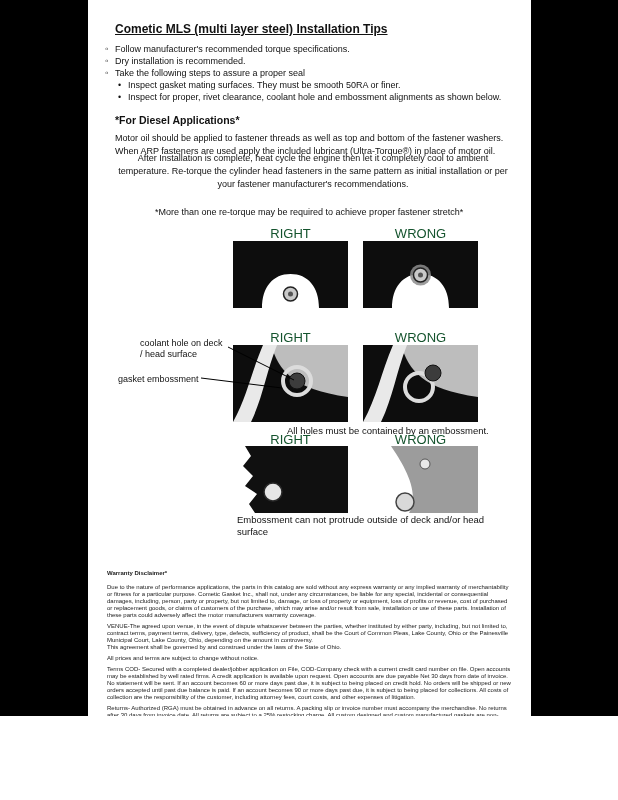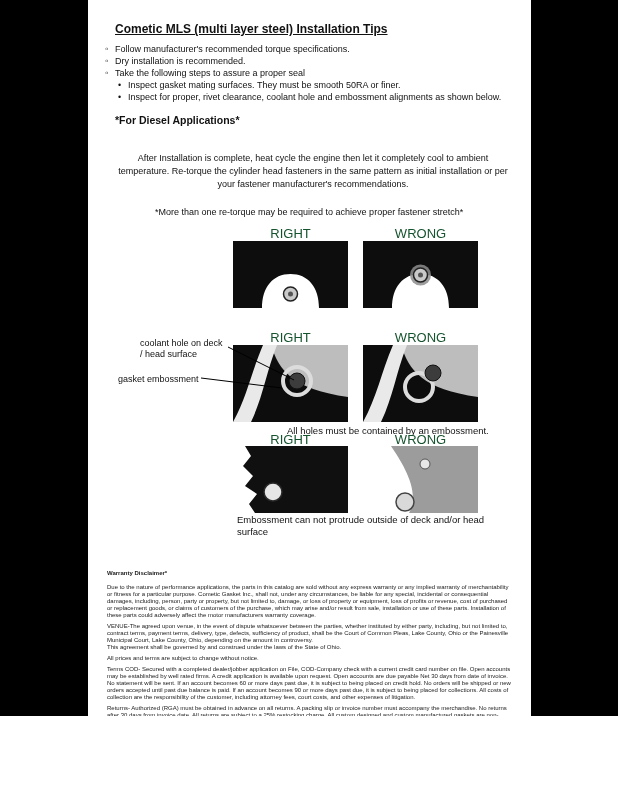--- a/index.html
+++ b/index.html
@@ -68,20 +68,21 @@
         <span class="mk mk2"></span>
         <span>Inspect gasket mating surfaces.  They must be smooth 50RA or finer.</span>
       </div>
       <div class="brow sub">
         <span class="mk mk2"></span>
         <span>Inspect for proper, rivet clearance, coolant hole and embossment alignments as shown below.</span>
       </div>
     </div>
 
     <h2 class="diesel-h">*For Diesel Applications*</h2>
+    <p class="para p1">Motor oil should be applied to fastener threads as well as top and bottom of the fastener washers. When ARP fasteners are used apply the included lubricant (Ultra-Torque®) in place of motor oil.</p>
     <p class="para p2">After Installation is complete, heat cycle the engine then let it completely cool to ambient temperature. Re-torque the cylinder head fasteners in the same pattern as initial installation or per your fastener manufacturer's recommendations.</p>
     <p class="para p3">*More than one re-torque may be required to achieve proper fastener stretch*</p>
 
     <div class="rw r1 colL">RIGHT</div>
     <div class="rw r1 colR">WRONG</div>
 
     <div class="diag d1 colL">
       <svg width="115" height="67" viewBox="0 0 115 67">
         <rect width="115" height="67" fill="#ffffff"></rect>
         <path d="M0,0 H115 V67 H86 C86,46 75,33 57.5,33 C40,33 29,46 29,67 H0 Z" fill="#0d0d0d"></path>

